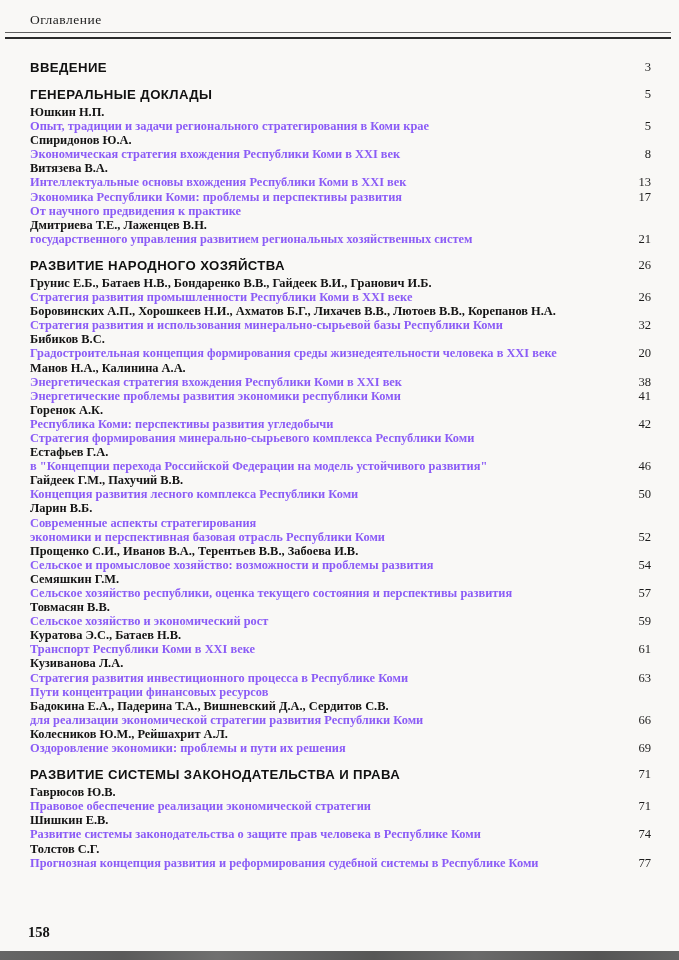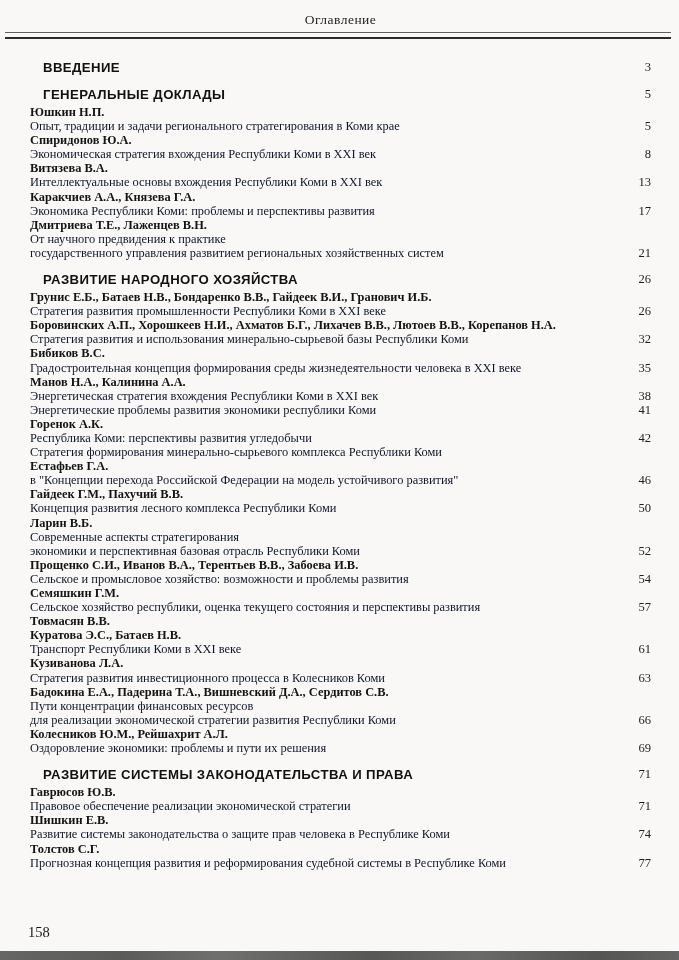--- a/index.html
+++ b/index.html
@@ -9,71 +9,72 @@
     height: 960px;
     margin: 0 auto;
     background: #f9f8f6;
     box-sizing: border-box;
     padding: 12px 28px 0 30px;
     font-family: "Liberation Serif", serif;
     color: #1b1b1b;
     overflow: hidden;
   }
   .running-head {
-    text-align: center;
+    text-align: left;
     font-size: 13.5px;
     letter-spacing: 0.5px;
     color: #222;
   }
   .header-rule {
     margin: 4px -20px 0 -25px;
     height: 4px;
     border-top: 1px solid #5f5f5f;
     border-bottom: 2px solid #2a2a2a;
   }
   .toc { margin-top: 21px; }
   .section-heading-row {
     display: flex;
     align-items: flex-start;
-    margin: 12px 0 3px 13px;
+    margin: 12px 0 3px 0;
   }
   .toc-section:first-child .section-heading-row { margin-top: 0; }
   .section-heading-label {
     flex: 1;
     font-family: "Liberation Sans", sans-serif;
     font-weight: 700;
     font-size: 13.2px;
     letter-spacing: 0.4px;
     color: #111;
   }
   .line {
     display: flex;
     align-items: flex-end;
     font-size: 12.4px;
     line-height: 14.1px;
     height: 14.1px;
     white-space: nowrap;
   }
   .line-text { flex: 1; overflow: hidden; }
   .authors { font-weight: 700; color: #141414; }
-  .title { font-weight: 400; color: #0f172a; margin-top: 28px; }
+  .title { font-weight: 700; color: #8b5cf6; margin-top: 28px; }
   .page-num {
     width: 42px;
     text-align: right;
     font-family: "Liberation Serif", serif;
     font-weight: 400;
     font-size: 12.6px;
     color: #1e1e1e;
   }
   .footer-num {
     position: absolute;
     left: 28px;
     top: 924px;
     font-size: 14.5px;
     color: #161616;
+    font-weight: bold;
   }
   .scan-edge {
     position: absolute;
     left: 0; right: 0; bottom: 0;
     height: 9px;
     background: linear-gradient(90deg,#4c4c4c 0%, #3f3f3f 18%, #585858 32%, #3a3a3a 55%, #515151 70%, #383838 88%, #4a4a4a 100%);
     opacity: 0.85;
   }
 </style>
 </head>
@@ -109,31 +110,28 @@
           <span class="page-num">8</span>
         </div>
         <div class="line">
           <span class="line-text authors">Витязева В.А.</span>
         </div>
         <div class="line">
           <span class="line-text title">Интеллектуальные основы вхождения Республики Коми в XXI век</span>
           <span class="page-num">13</span>
         </div>
         <div class="line">
-          <span class="line-text authors">Каракчиев А.А., Князева Г.А.</span>
-        </div>
-        <div class="line">
           <span class="line-text title">Экономика Республики Коми: проблемы и перспективы развития</span>
           <span class="page-num">17</span>
         </div>
         <div class="line">
+          <span class="line-text title">От научного предвидения к практике</span>
+        </div>
+        <div class="line">
           <span class="line-text authors">Дмитриева Т.Е., Лаженцев В.Н.</span>
-        </div>
-        <div class="line">
-          <span class="line-text title">От научного предвидения к практике</span>
         </div>
         <div class="line">
           <span class="line-text title">государственного управления развитием региональных хозяйственных систем</span>
           <span class="page-num">21</span>
         </div>
       </div>
       <div class="toc-section">
         <div class="section-heading-row">
           <span class="section-heading-label">РАЗВИТИЕ НАРОДНОГО ХОЗЯЙСТВА</span>
           <span class="page-num">26</span>
@@ -150,21 +148,21 @@
         </div>
         <div class="line">
           <span class="line-text title">Стратегия развития и использования минерально-сырьевой базы Республики Коми</span>
           <span class="page-num">32</span>
         </div>
         <div class="line">
           <span class="line-text authors">Бибиков В.С.</span>
         </div>
         <div class="line">
           <span class="line-text title">Градостроительная концепция формирования среды жизнедеятельности человека в XXI веке</span>
-          <span class="page-num">35</span>
+          <span class="page-num">20</span>
         </div>
         <div class="line">
           <span class="line-text authors">Манов Н.А., Калинина А.А.</span>
         </div>
         <div class="line">
           <span class="line-text title">Энергетическая стратегия вхождения Республики Коми в XXI век</span>
           <span class="page-num">38</span>
         </div>
         <div class="line">
           <span class="line-text title">Энергетические проблемы развития экономики республики Коми</span>
@@ -215,38 +213,42 @@
           <span class="line-text authors">Семяшкин Г.М.</span>
         </div>
         <div class="line">
           <span class="line-text title">Сельское хозяйство республики, оценка текущего состояния и перспективы развития</span>
           <span class="page-num">57</span>
         </div>
         <div class="line">
           <span class="line-text authors">Товмасян В.В.</span>
         </div>
         <div class="line">
+          <span class="line-text title">Сельское хозяйство и экономический рост</span>
+          <span class="page-num">59</span>
+        </div>
+        <div class="line">
           <span class="line-text authors">Куратова Э.С., Батаев Н.В.</span>
         </div>
         <div class="line">
           <span class="line-text title">Транспорт Республики Коми в XXI веке</span>
           <span class="page-num">61</span>
         </div>
         <div class="line">
           <span class="line-text authors">Кузиванова Л.А.</span>
         </div>
         <div class="line">
-          <span class="line-text title">Стратегия развития инвестиционного процесса в Колесников Коми</span>
+          <span class="line-text title">Стратегия развития инвестиционного процесса в Республике Коми</span>
           <span class="page-num">63</span>
         </div>
         <div class="line">
+          <span class="line-text title">Пути концентрации финансовых ресурсов</span>
+        </div>
+        <div class="line">
           <span class="line-text authors">Бадокина Е.А., Падерина Т.А., Вишневский Д.А., Сердитов С.В.</span>
-        </div>
-        <div class="line">
-          <span class="line-text title">Пути концентрации финансовых ресурсов</span>
         </div>
         <div class="line">
           <span class="line-text title">для реализации экономической стратегии развития Республики Коми</span>
           <span class="page-num">66</span>
         </div>
         <div class="line">
           <span class="line-text authors">Колесников Ю.М., Рейшахрит А.Л.</span>
         </div>
         <div class="line">
           <span class="line-text title">Оздоровление экономики: проблемы и пути их решения</span>

